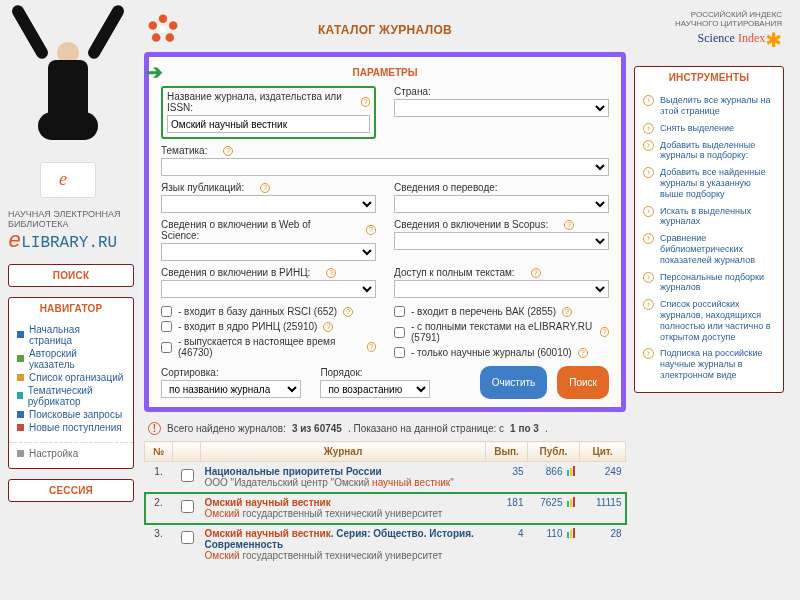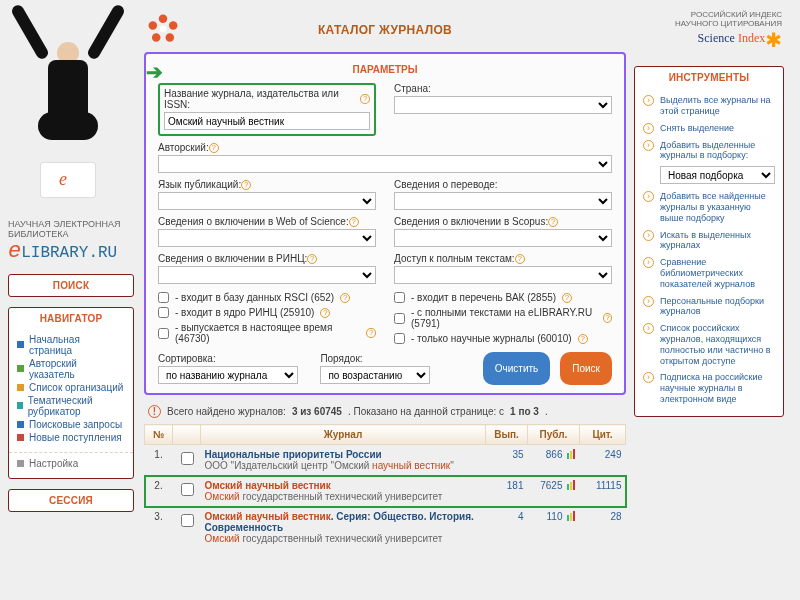--- a/index.html
+++ b/index.html
@@ -16,21 +16,21 @@
   }
   .hero .arm { width:12px; height:60px; background:#111; position:absolute; border-radius:6px; }
   .hero .arm.l { left:-8px; top:-10px; transform:rotate(-30deg); }
   .hero .arm.r { right:-8px; top:-10px; transform:rotate(30deg); }
   .hero .head { width:22px; height:22px; background:#e9c9a8; border-radius:50%; position:absolute; left:25px; top:30px; }
   .hero .torso{ width:40px; height:60px; background:#111; border-radius:8px; position:absolute; left:16px; top:48px;}
   .hero .legcross { width:60px; height:28px; background:#111; border-radius:14px; position:absolute; left:6px; top:100px;}
   .hero .laptop{ width:56px; height:36px; background:#fff; border:1px solid #ddd; border-radius:3px; position:absolute; left:32px; top:156px;}
   .hero .laptop .elogo{ font-family:Georgia,serif; font-style:italic; color:#e3572b; font-size:18px; position:absolute; left:18px; top:6px;}
 
-  .site-logo { margin-top:14px; font-size:9px; line-height:1.1; color:#666;}
+  .site-logo { margin-top:4px; font-size:9px; line-height:1.1; color:#666;}
   .site-logo .main { font-family:Liberation Mono, monospace; color:#286d98; font-size:16px; }
   .site-logo .main b { color:#e3572b; font-style:italic; font-size:22px; font-weight:normal;}
 
   .panel {
     background:#fff; border:1px solid #7f1d1d; border-radius:3px;
     margin-top:10px;
     box-shadow: inset 0 0 1px rgba(0,0,0,.06);
   }
   .panel-title{
     color:#d85a28; font-weight:bold; font-size:10px;
@@ -39,25 +39,25 @@
   .panel-body{ padding:4px 8px 8px 8px; }
   .nav-item{ display:flex; align-items:center; padding:1px 0; color:#2c5f9a; font-size:10px; cursor:pointer;}
   .nav-item .sq{ width:7px; height:7px; display:inline-block; margin-right:5px;}
   .sq.blue{background:#2f71b8;} .sq.green{background:#5aa23b;} .sq.orange{background:#e39a2d;}
   .sq.teal{background:#2aa5a5;} .sq.red{background:#c94a3d;} .sq.gray{background:#999;}
 
   
   .top-flower{ display:flex; justify-content:space-between; align-items:center; padding:6px 2px 4px 2px;}
   .flower-icon svg{width:34px; height:34px;}
   .page-title{ color:#b35c1c; font-weight:bold; font-size:12px; letter-spacing:.3px;}
-  .params-box{ border:2px solid #8b5cf6; border-radius:4px; background:#fbfbfb; padding:10px 12px 8px;}
+  .params-box{ border:5px solid #8b5cf6; border-radius:4px; background:#fbfbfb; padding:10px 12px 8px;}
   .params-title{ text-align:center; color:#d85a28; font-weight:bold; font-size:10px; margin-bottom:8px;}
   .row{ display:flex; gap:18px; margin-bottom:6px;}
   .cell{ flex:1 1 0; }
-  .lbl{ font-size:10px; color:#333; margin-bottom:2px; display:flex; align-items:center; gap:0;}
+  .lbl{ font-size:10px; color:#333; margin-bottom:2px; display:flex; align-items:center; gap:16px;}
   .help{ display:inline-flex; width:10px; height:10px; border:1px solid #e09a2d; color:#e09a2d; border-radius:50%; font-size:8px; align-items:center; justify-content:center; line-height:1;}
   .field, select.field{
     width:100%; border:1px solid #bbb; background:#fff; font-size:10px; padding:2px 3px; height:18px;
   }
   .highlight-box{ border:2px solid #2c9a3e; border-radius:3px; padding:3px 4px 4px; }
   .arrow-in{ color:#2c9a3e; position:absolute; left:146px; margin-top:8px; font-size:20px; font-weight:bold;}
   .chk-row{ display:flex; align-items:center; gap:6px; font-size:10px; padding:2px 0;}
   .chk-row input{width:11px;height:11px;margin:0;}
   .sortrow{ display:flex; justify-content:space-between; align-items:center; gap:10px; margin-top:4px;}
   .btn{ border:none; border-radius:10px; color:#fff; font-size:10px; padding:11px 12px; cursor:pointer;}
@@ -193,21 +193,21 @@
           <div class="lbl">
               <span>Страна:</span>
             </div>
           <select class="field"><option></option></select>
         </div>
       </div>
 
       <div class="row">
           <div class="cell">
         <div class="lbl">
-              <span>Авторский:</span>
+              <span>Тематика:</span>
               <span class="help">?</span>
             </div>
         <select class="field"><option></option></select>
       </div>
         </div>
 
       <div class="row">
         <div class="cell">
           <div class="lbl">
               <span>Язык публикаций:</span>
@@ -366,21 +366,21 @@
       <div class="panel-title">ИНСТРУМЕНТЫ</div>
       <div class="panel-body" id="tools-list"><div class="tool-item">
             <span class="chev">›</span>
             <span>Выделить все журналы на этой странице</span>
           </div><div class="tool-item">
             <span class="chev">›</span>
             <span>Снять выделение</span>
           </div><div class="tool-item">
             <span class="chev">›</span>
             <span>Добавить выделенные журналы в подборку:</span>
-          </div><select class="field" style="margin: 2px 0px 4px 17px; width: calc(100% - 17px);"><option>Новая подборка</option></select><div class="tool-item">
+          </div><div class="tool-item">
             <span class="chev">›</span>
             <span>Добавить все найденные журналы в указанную выше подборку</span>
           </div><div class="tool-item">
             <span class="chev">›</span>
             <span>Искать в выделенных журналах</span>
           </div><div class="tool-item">
             <span class="chev">›</span>
             <span>Сравнение библиометрических показателей журналов</span>
           </div><div class="tool-item">
             <span class="chev">›</span>

